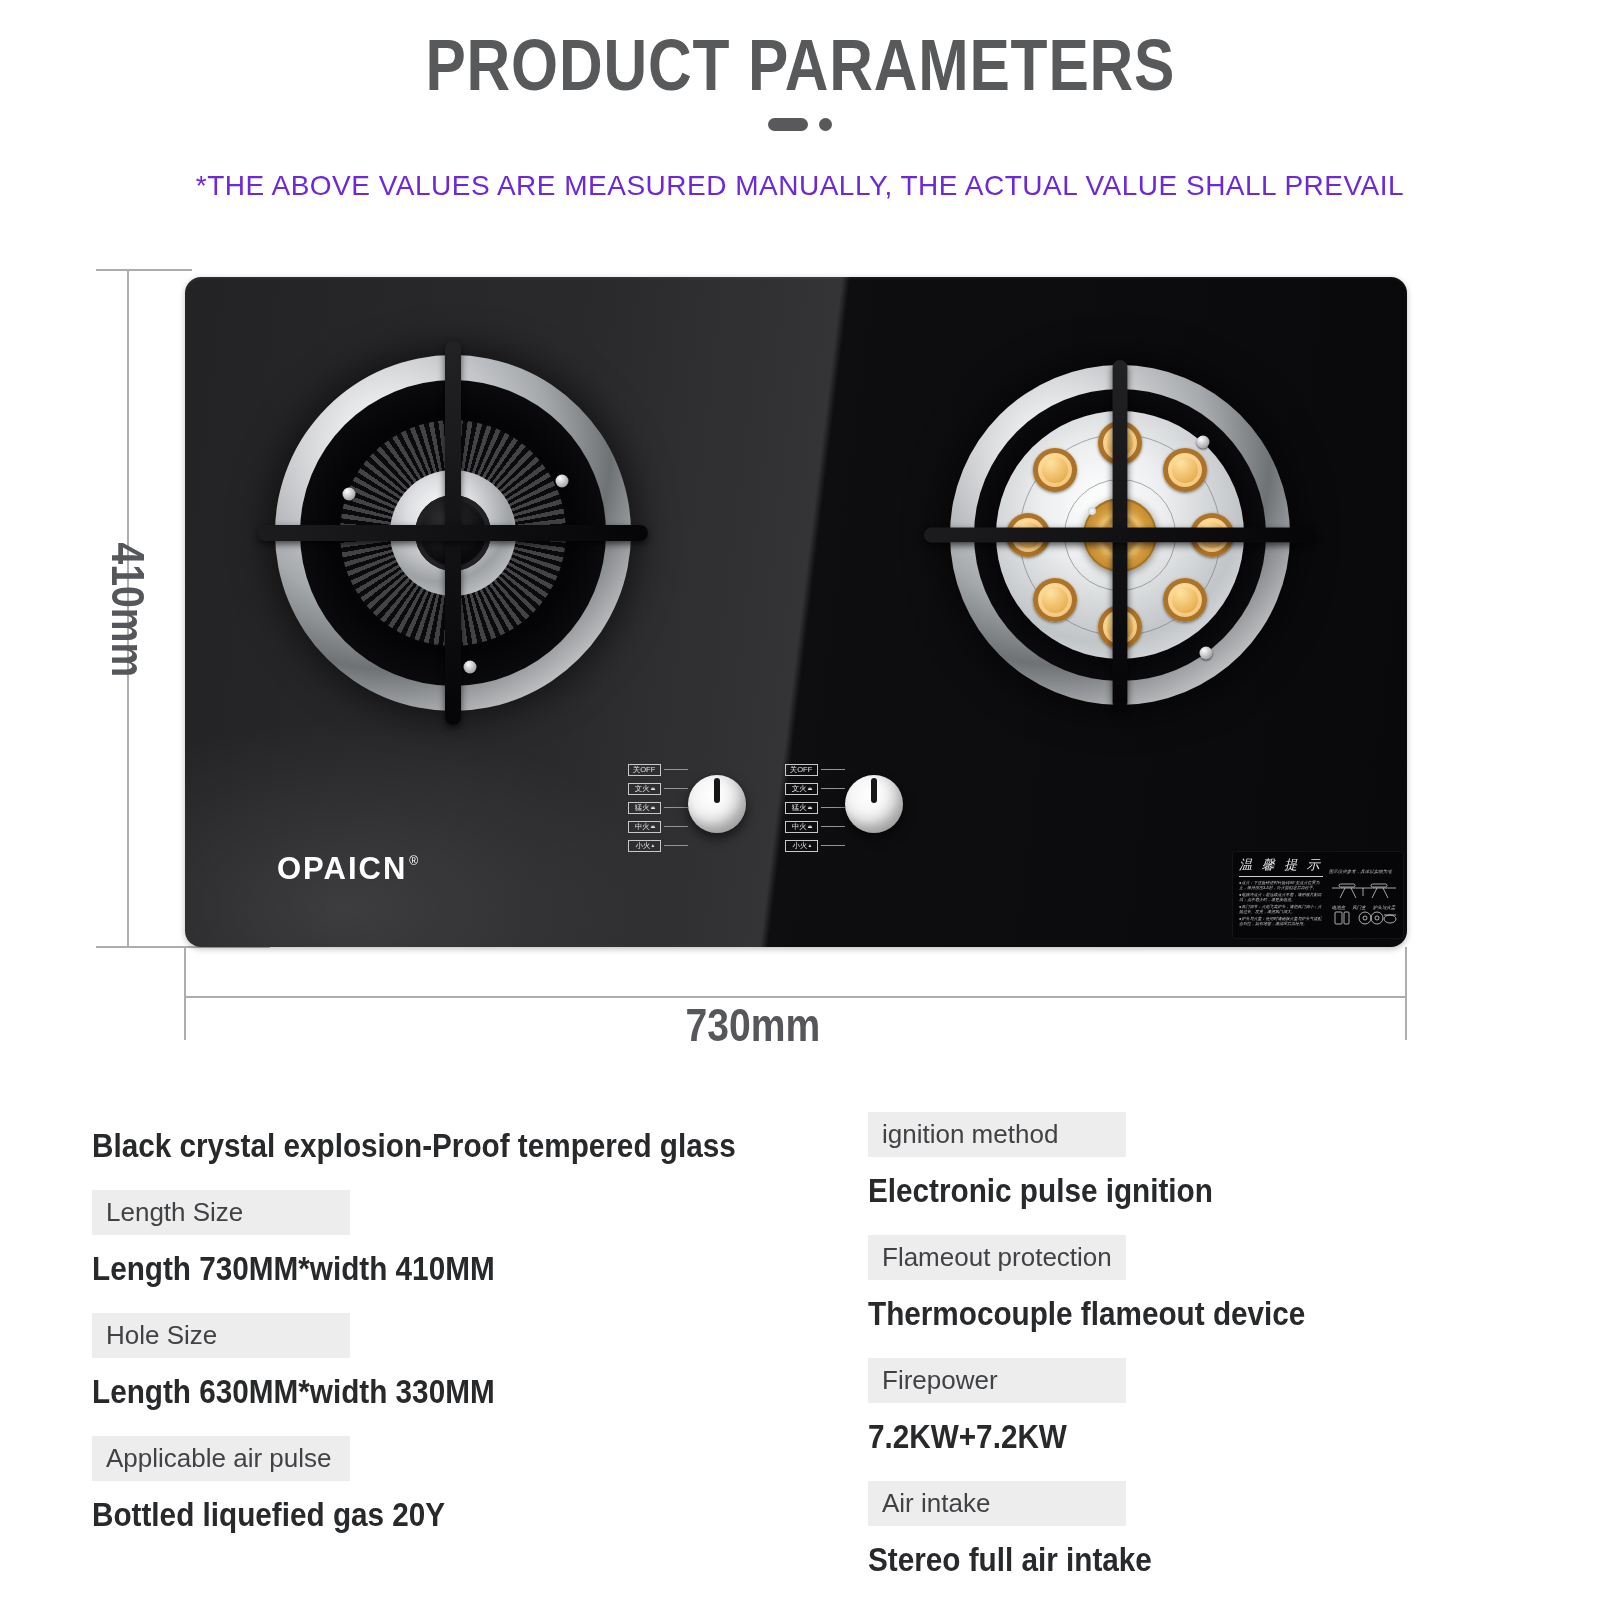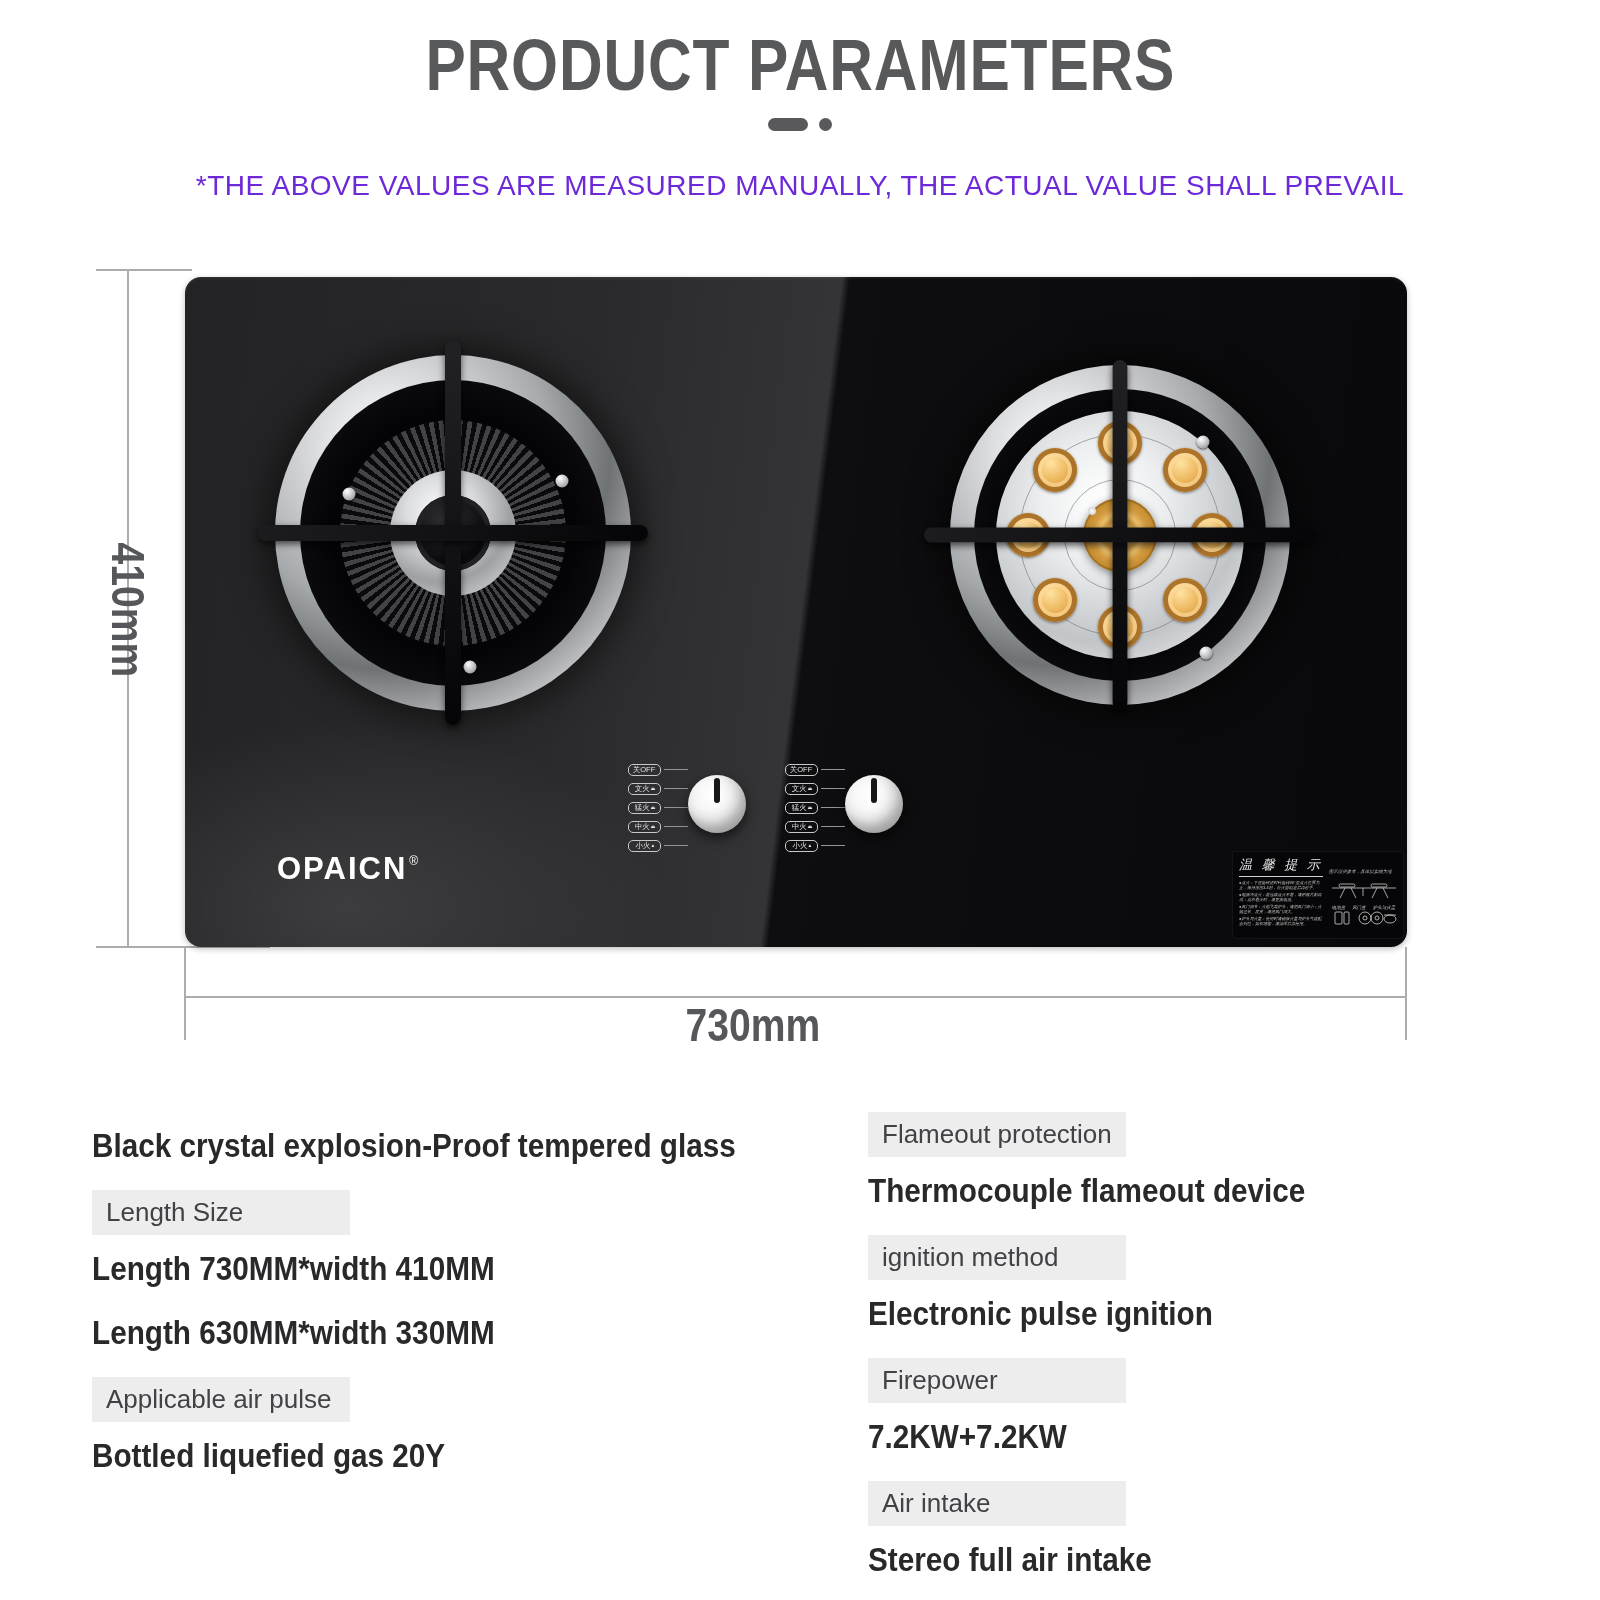--- a/index.html
+++ b/index.html
@@ -53,21 +53,21 @@
   .arm-h{height:16px;background:linear-gradient(90deg,#1c1c1f,#101013 55%,#050507);}
 
   
   .knob{position:absolute;width:58px;height:58px;border-radius:50%;
         background:radial-gradient(circle at 42% 34%,#ffffff 0%,#f2f2f2 50%,#d4d4d4 76%,#b8b8b8 100%);
         box-shadow:0 5px 12px rgba(0,0,0,0.6), inset -7px -9px 14px rgba(0,0,0,0.25);}
   .knob::after{content:"";position:absolute;left:50%;top:3px;width:6px;height:25px;margin-left:-3px;
         background:#161616;border-radius:3px;}
   .kgroup{position:absolute;width:60px;}
   .krow{display:flex;align-items:center;height:13px;margin-bottom:6px;}
-  .pill{width:33px;height:12px;border:1px solid #c8c8c8;border-radius:5px;box-sizing:border-box;
+  .pill{width:33px;height:12px;border:1px solid #c8c8c8;border-radius:0;box-sizing:border-box;
         display:flex;align-items:center;justify-content:center;gap:1px;
         color:#e4e4e4;font-size:7.5px;line-height:1;white-space:nowrap;}
   .pill .flames{font-size:5.5px;letter-spacing:-1px;color:#e4e4e4;}
   .kline{flex:1;height:1px;background:#94949 6;background:#949496;margin-left:3px;}
 
   
   .brand{position:absolute;color:#ffffff;font-weight:700;font-size:31px;letter-spacing:2px;white-space:nowrap;}
   .brand sup{font-size:12px;vertical-align:14px;margin-left:2px;font-weight:400;}
   .wlabel{position:absolute;background:#060608;border-radius:3px;box-sizing:border-box;
           padding:5px 7px;color:#cccccc;box-shadow:inset 0 0 0 1px rgba(255,255,255,0.06);font-style:italic;}
@@ -280,37 +280,38 @@
   <div class="specs">
     <div>
       <div class="spec-item">
         <div class="spec-value">Black crystal explosion-Proof tempered glass</div>
       </div>
       <div class="spec-item">
         <div class="chip">Length Size</div>
         <div class="spec-value">Length 730MM*width 410MM</div>
       </div>
       <div class="spec-item">
+        <div class="chip">Hole Size</div>
         <div class="spec-value">Length 630MM*width 330MM</div>
       </div>
       <div class="spec-item">
         <div class="chip">Applicable air pulse</div>
         <div class="spec-value">Bottled liquefied gas 20Y</div>
       </div>
     </div>
     <div>
       <div class="spec-item">
+        <div class="chip">ignition method</div>
+        <div class="spec-value">Electronic pulse ignition</div>
+      </div>
+      <div class="spec-item">
         <div class="chip">Flameout protection</div>
         <div class="spec-value">Thermocouple flameout device</div>
       </div>
       <div class="spec-item">
-        <div class="chip">ignition method</div>
-        <div class="spec-value">Electronic pulse ignition</div>
-      </div>
-      <div class="spec-item">
         <div class="chip">Firepower</div>
         <div class="spec-value">7.2KW+7.2KW</div>
       </div>
       <div class="spec-item">
         <div class="chip">Air intake</div>
         <div class="spec-value">Stereo full air intake</div>
       </div>
     </div>
   </div>
 

